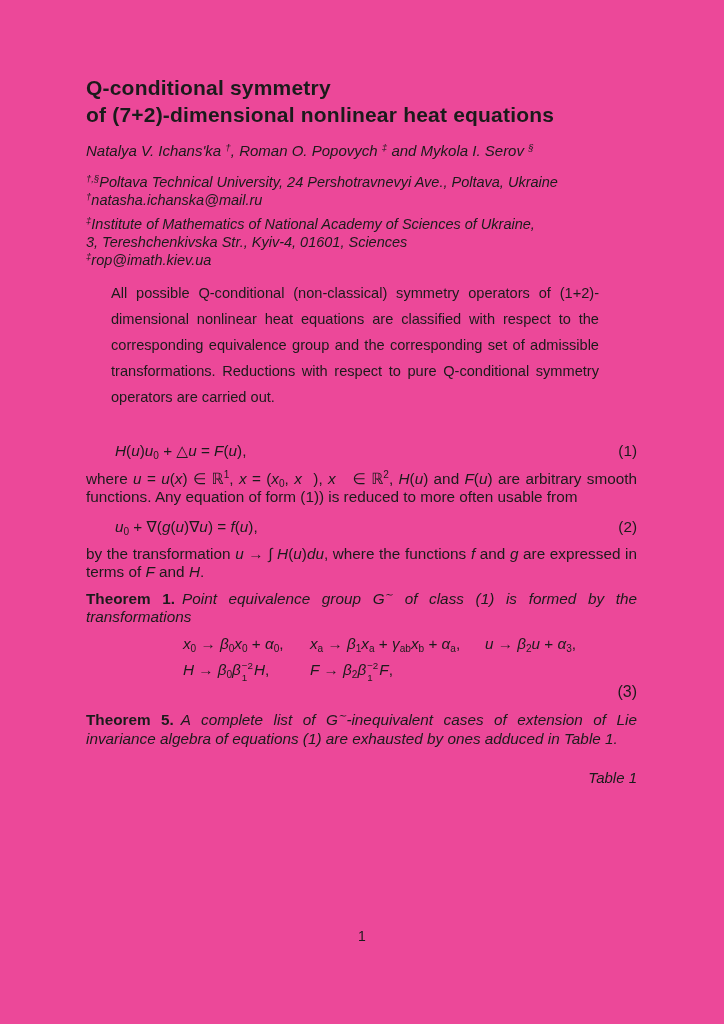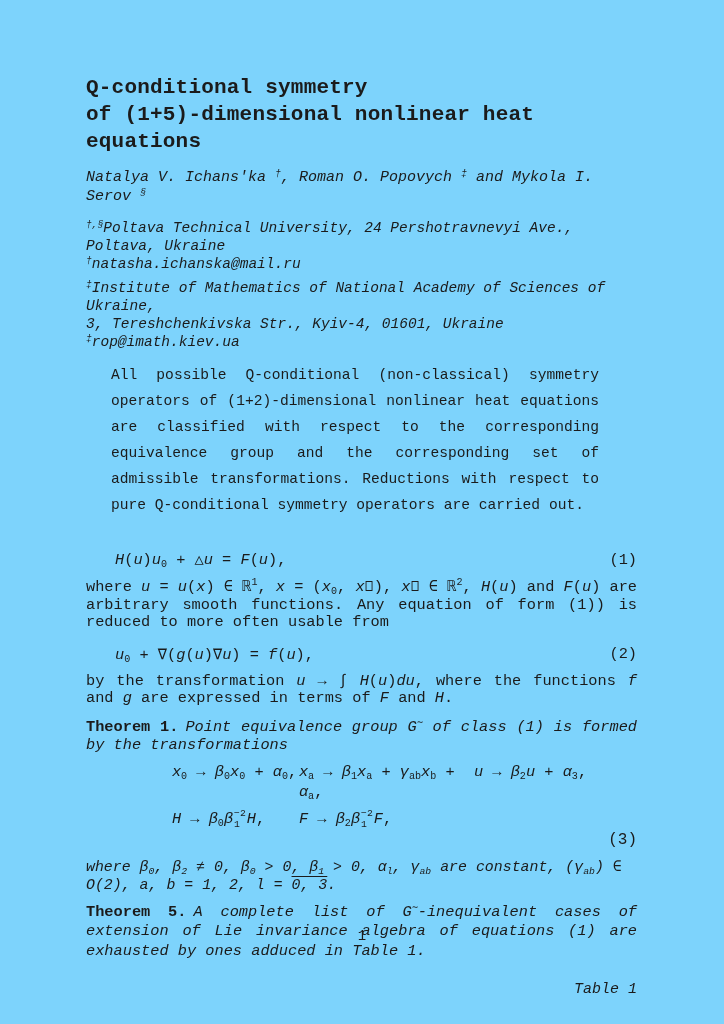--- a/index.html
+++ b/index.html
@@ -1,21 +1,21 @@
 <!DOCTYPE html>
 <html><head>
 <meta charset="utf-8">
 <style>
   html, body { margin: 0; padding: 0; background: #ffffff; }
   .page {
     position: relative;
     width: 724px;
     height: 1024px;
-    background: #7dd3fc;
-    font-family: Liberation Mono, monospace;
+    background: #ec4899;
+    font-family: Liberation Sans, sans-serif;
     color: #1b1b1b;
     overflow: hidden;
   }
   .content {
     position: absolute;
     left: 86px;
     top: 0;
     width: 551px;
   }
   .title {
@@ -106,33 +106,33 @@
   .ov { text-decoration: overline; }
 </style>
 </head>
 <body>
 
 <div class="page">
   <div class="content">
 
     <div class="title">
       <div>Q-conditional symmetry</div>
-      <div>of (1+5)-dimensional nonlinear heat equations</div>
+      <div>of (7+2)-dimensional nonlinear heat equations</div>
     </div>
 
     <div class="authors">Natalya V. Ichans'ka <sup>†</sup>, Roman O. Popovych <sup>‡</sup> and Mykola I. Serov <sup>§</sup></div>
 
     <div class="affil affil-g1">
       <div><sup>†,§</sup>Poltava Technical University, 24 Pershotravnevyi Ave., Poltava, Ukraine</div>
       <div><sup>†</sup>natasha.ichanska@mail.ru</div>
     </div>
 
     <div class="affil affil-g2">
       <div><sup>‡</sup>Institute of Mathematics of National Academy of Sciences of Ukraine,</div>
-      <div>3, Tereshchenkivska Str., Kyiv-4, 01601, Ukraine</div>
+      <div>3, Tereshchenkivska Str., Kyiv-4, 01601, Sciences</div>
       <div><sup>‡</sup>rop@imath.kiev.ua</div>
     </div>
 
     <div class="abstract">All possible Q-conditional (non-classical) symmetry operators of (1+2)-dimensional nonlinear heat equations are classified with respect to the corresponding equivalence group and the corresponding set of admissible transformations. Reductions with respect to pure Q-conditional symmetry operators are carried out.</div>
 
     <div class="eqrow eq1">
       <span class="eq-body"><i>H</i>(<i>u</i>)<i>u</i><sub>0</sub> + △<i>u</i> = <i>F</i>(<i>u</i>),</span>
       <span class="eq-num">(1)</span>
     </div>
 
@@ -160,21 +160,20 @@
             </span><i>H</i>,</span>
         <span><i>F</i> → <i>β</i><sub>2</sub><i>β</i><span class="ss">
               <span>−2</span>
               <span>1</span>
             </span><i>F</i>,</span>
         <span></span>
       </div>
       <span class="eq-num">(3)</span>
     </div>
 
-    <div class="where3">where β<sub>0</sub>, β<sub>2</sub> ≠ 0, β<sub>0</sub> &gt; 0, β<sub>1</sub> &gt; 0, α<sub>l</sub>, γ<sub>ab</sub> are constant, (γ<sub>ab</sub>) ∈ O(2), a, b = 1, 2, l = <span class="ov">0, 3</span>.</div>
 
     <div class="theorem theorem2">
       <span class="thm-label">Theorem 5.</span><span class="thm-text">A complete list of G<sup>∼</sup>-inequivalent cases of extension of Lie invariance algebra of equations (1) are exhausted by ones adduced in Table 1.</span>
     </div>
 
     <div class="table-caption">Table 1</div>
 
   </div>
 
   <div class="page-num">1</div>

